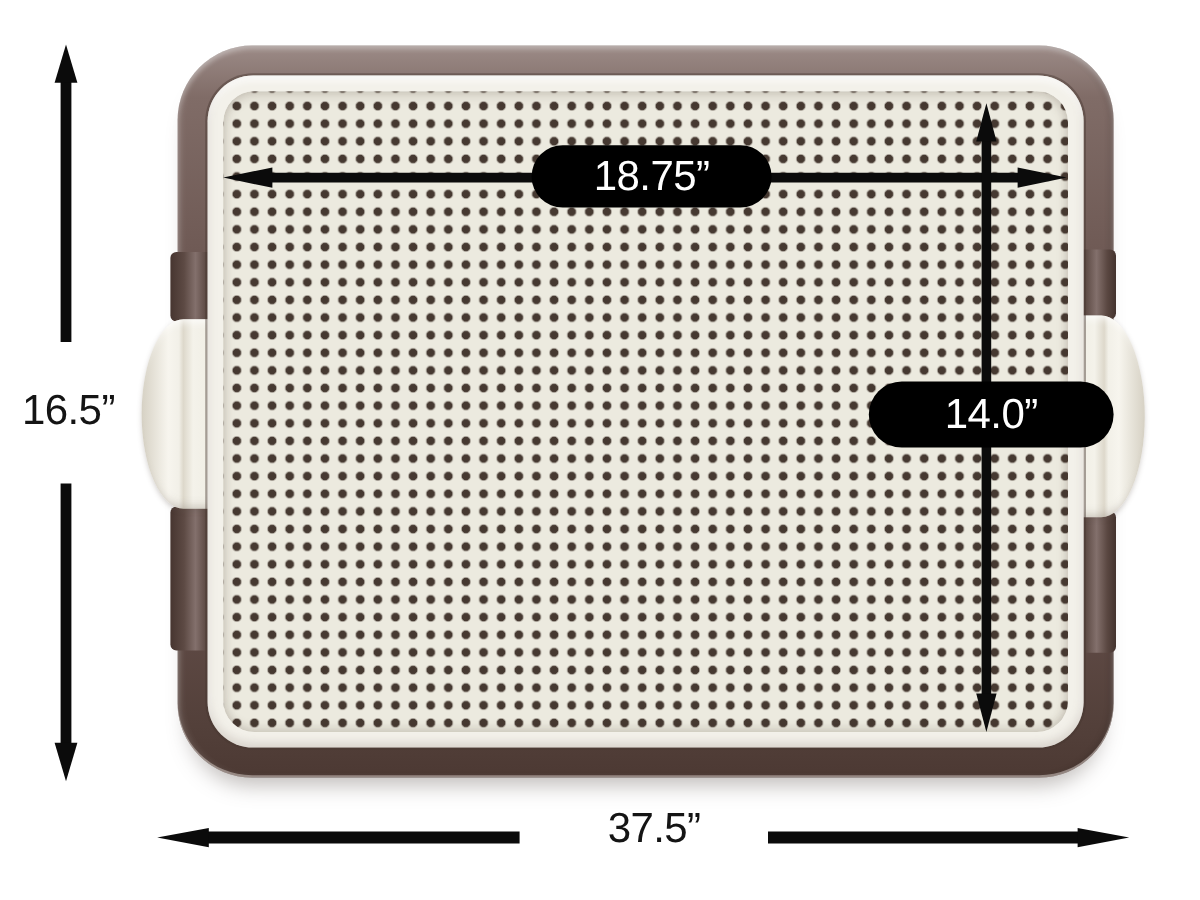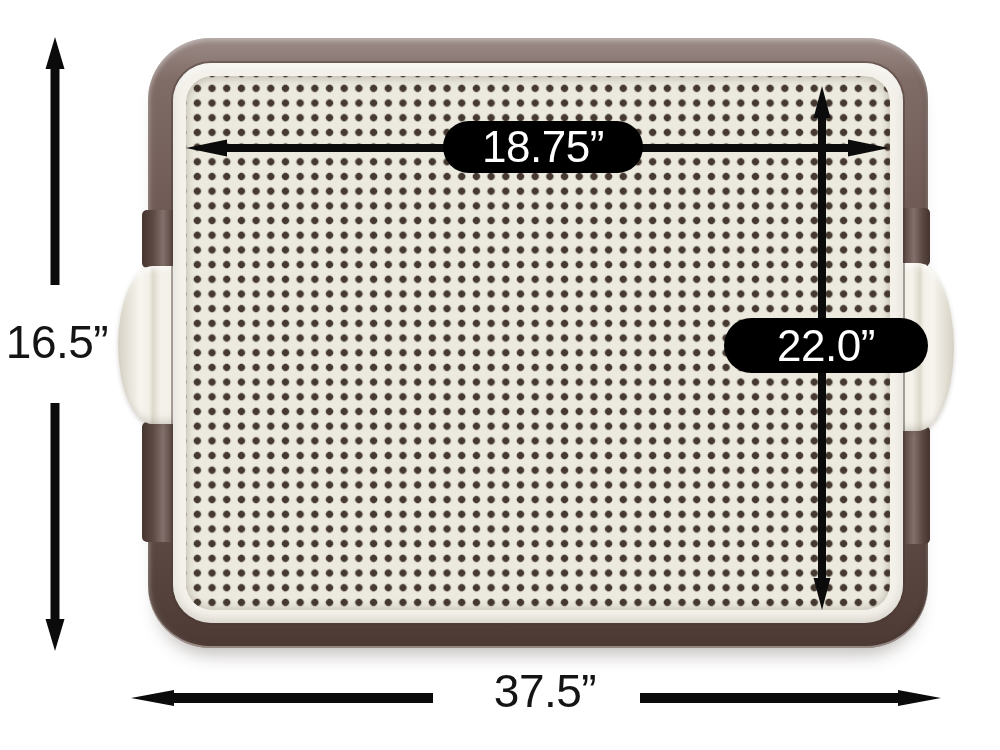--- a/index.html
+++ b/index.html
@@ -67,28 +67,28 @@
     background-position:4px 5px;
     box-shadow:inset 0 3px 10px rgba(80,65,55,.22), inset 0 -3px 8px rgba(80,65,55,.15);
   }
   
   #arrows{position:absolute;left:0;top:0;z-index:5;}
   .pill{
     position:absolute;z-index:6;
     background:#000000;
     color:#ffffff;
     display:flex;align-items:center;justify-content:center;
-    font-size:44px;letter-spacing:-0.5px;
+    font-size:35px;letter-spacing:-0.5px;
   }
   #pill-inner-width{left:443px;top:121px;width:200px;height:52px;border-radius:26px;}
   #pill-inner-height{left:724px;top:318px;width:204px;height:55px;border-radius:28px;}
   .dim-label{
     position:absolute;z-index:6;
     color:#141414;
-    font-size:46px;letter-spacing:-0.5px;
+    font-size:35px;letter-spacing:-0.5px;
     transform:translate(-50%,-50%);
     white-space:nowrap;
   }
   #label-outer-height{left:57px;top:342px;}
   #label-outer-width{left:545px;top:691px;}
 </style>
 </head>
 <body>
 
 <div id="canvas">
@@ -132,19 +132,19 @@
       <line x1="822" y1="110" x2="822" y2="586" stroke-width="8"></line>
       <polygon points="822,86 813.5,118 830.5,118" stroke="none"></polygon>
       <polygon points="822,610 813.5,578 830.5,578" stroke="none"></polygon>
     </g>
   </svg>
 
   <div id="pill-inner-width" class="pill">
     <span>18.75”</span>
   </div>
   <div id="pill-inner-height" class="pill">
-    <span>22.0”</span>
+    <span>14.0”</span>
   </div>
 
   <div id="label-outer-height" class="dim-label">16.5”</div>
   <div id="label-outer-width" class="dim-label">37.5”</div>
 
 </div>
 
 </body></html>

